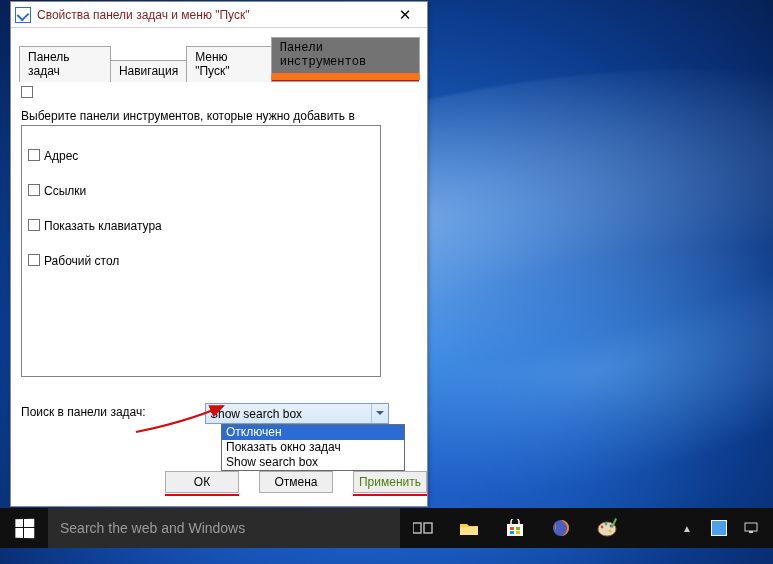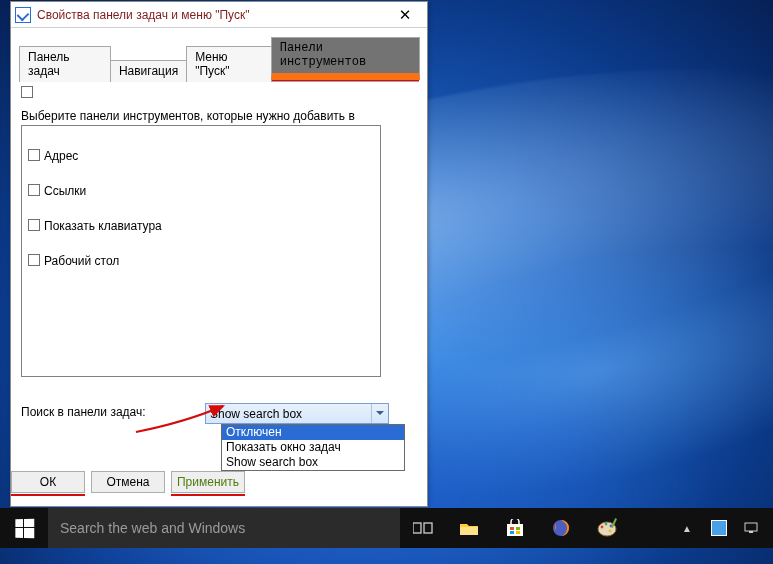--- a/index.html
+++ b/index.html
@@ -197,22 +197,22 @@
   .arrow-annot {
     position: absolute;
     left: 120px; top: 400px;
     pointer-events: none;
   }
 
   .button-row {
     position: absolute;
     bottom: 10px; left: 0; right: 0;
     display: flex;
-    justify-content: flex-start;
-    gap: 6px;
+    justify-content: flex-end;
+    gap: 20px;
   }
   .btn {
     width: 74px; height: 22px;
     border: 1px solid #adadad;
     background: #efefef;
     font-size: 12px;
     display: flex;
     align-items: center;
     justify-content: center;
     cursor: default;

